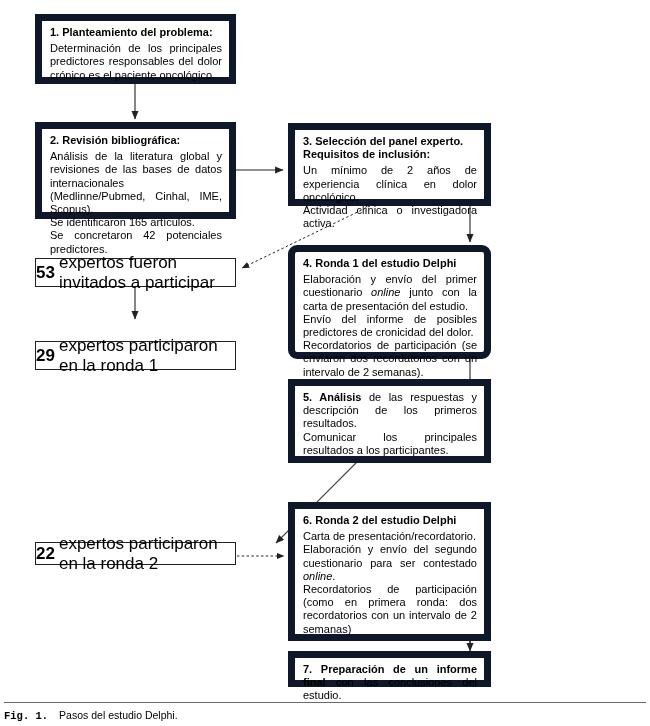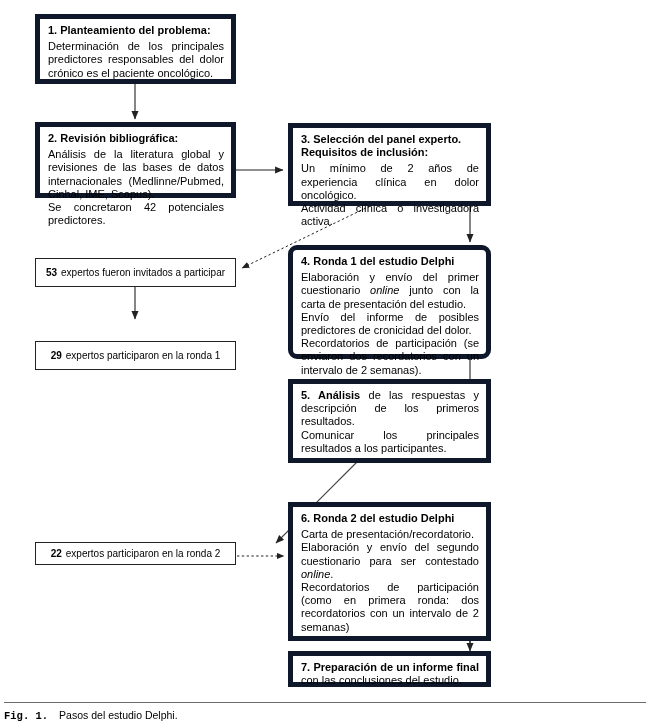--- a/index.html
+++ b/index.html
@@ -19,21 +19,21 @@
     position: absolute;
     left: 0;
     top: 0;
     width: 650px;
     height: 726px;
     pointer-events: none;
   }
   .node {
     position: absolute;
     box-sizing: border-box;
-    border: 5px solid #0f172a;
+    border: 7px solid #0f172a;
     background: #ffffff;
     color: #000000;
     font-size: 11px;
     line-height: 13.2px;
     padding: 5px 7px 5px 8px;
     z-index: 2;
   }
   .node .hd {
     font-weight: bold;
     display: block;
@@ -52,24 +52,24 @@
   }
   .node em {
     font-style: italic;
   }
   .count-node {
     position: absolute;
     box-sizing: border-box;
     border: 1px solid #222222;
     background: #ffffff;
     color: #000000;
-    font-size: 10px;
+    font-size: 17px;
     display: flex;
     align-items: center;
-    justify-content: center;
+    justify-content: space-between;
     z-index: 2;
   }
   .count-node .num {
     font-weight: bold;
     margin-right: 4px;
   }
   .caption {
     position: absolute;
     left: 4px;
     font-size: 10.5px;
@@ -121,23 +121,24 @@
 
     <line x1="470" y1="641" x2="470" y2="647" stroke="#222222" stroke-width="1.1"></line>
     <line x1="470" y1="641" x2="470" y2="651" stroke="#222222" stroke-width="1.1" marker-end="url(#ah)"></line>
   </svg>
 
   <div class="node" style="left:35px; top:14px; width:201px; height:70px;">
     <span class="hd">1. Planteamiento del problema:</span>
     <span class="para">Determinación de los principales predictores responsables del dolor crónico es el paciente oncológico.</span>
   </div>
 
-  <div class="node" style="left:35px; top:122px; width:201px; height:76px;">
+  <div class="node" style="left:35px; top:122px; width:201px; height:97px;">
     <span class="hd">2. Revisión bibliográfica:</span>
     <span class="para">Análisis de la literatura global y revisiones de las bases de datos internacionales (Medlinne/Pubmed, Cinhal, IME, Scopus).</span>
+    <span class="para gap">Se identificaron 165 artículos.</span>
     <span class="para gap">Se concretaron 42 potenciales predictores.</span>
   </div>
 
   <div class="node" style="left:288px; top:123px; width:203px; height:83px;">
     <span class="hd">3. Selección del panel experto. Requisitos de inclusión:</span>
     <span class="para">Un mínimo de 2 años de experiencia clínica en dolor oncológico.</span>
     <span class="para">Actividad clínica o investigadora activa.</span>
   </div>
 
   <div class="node" style="left:288px; top:245px; width:203px; height:114px;border-radius:9px;">

